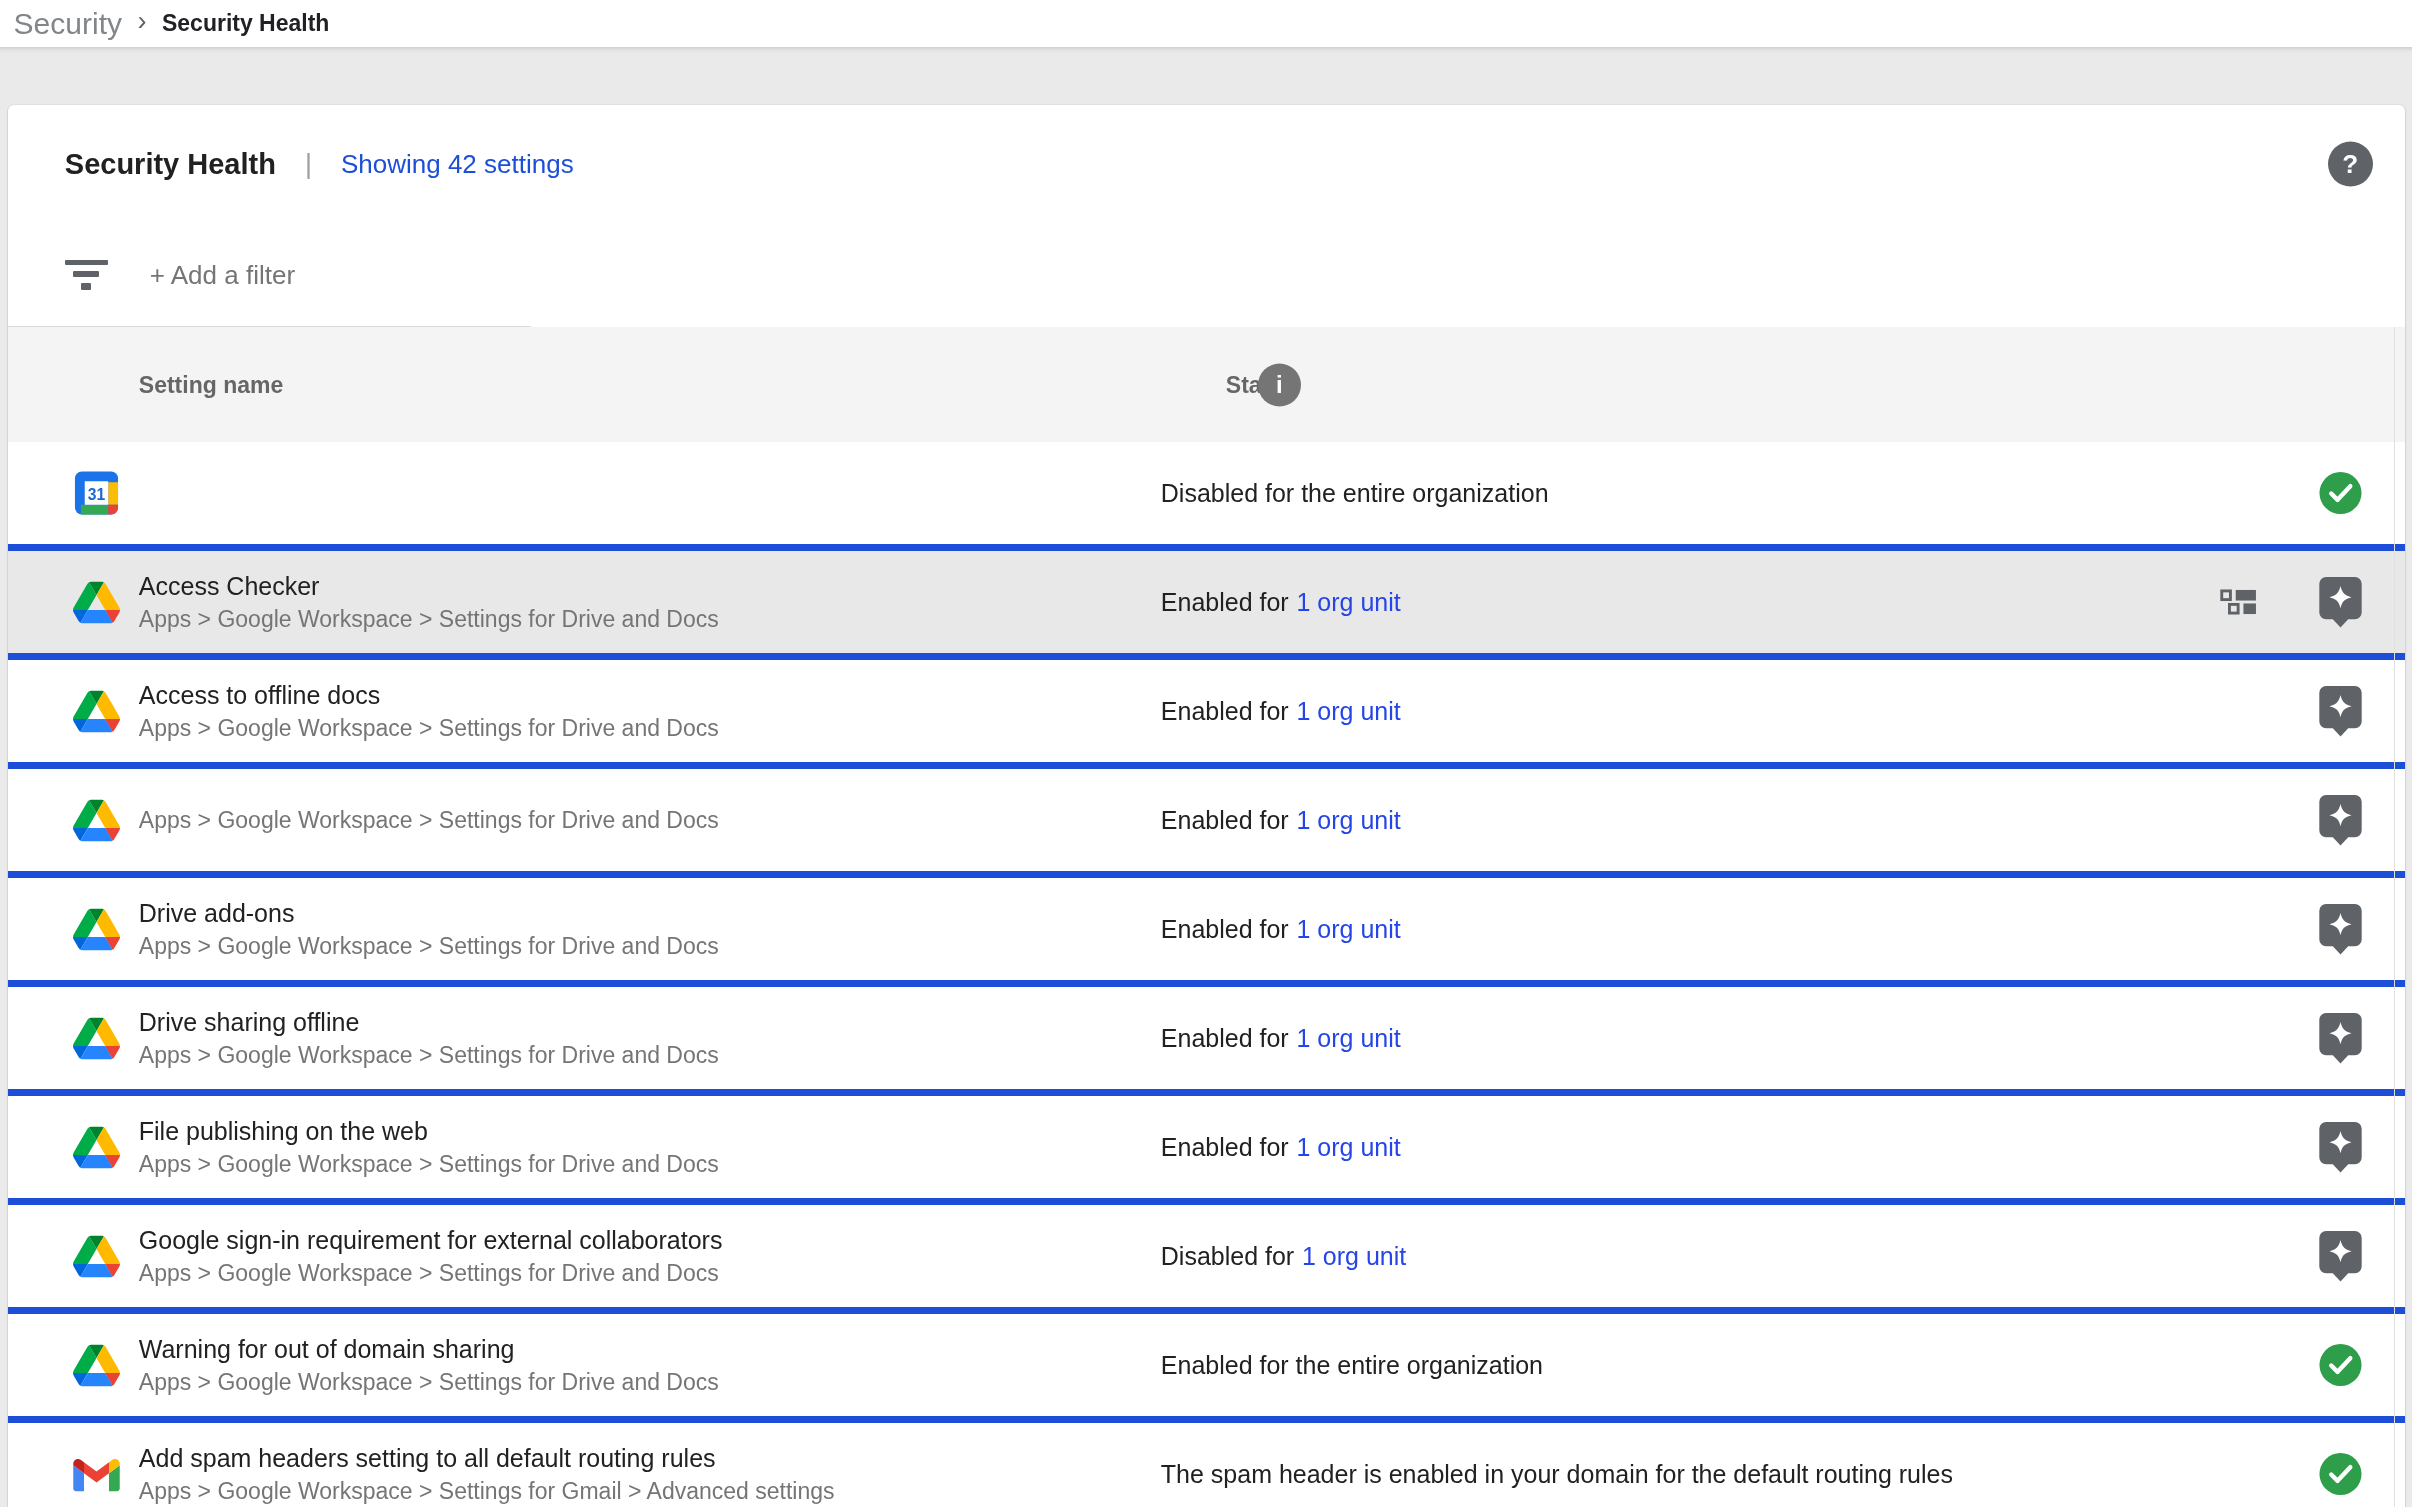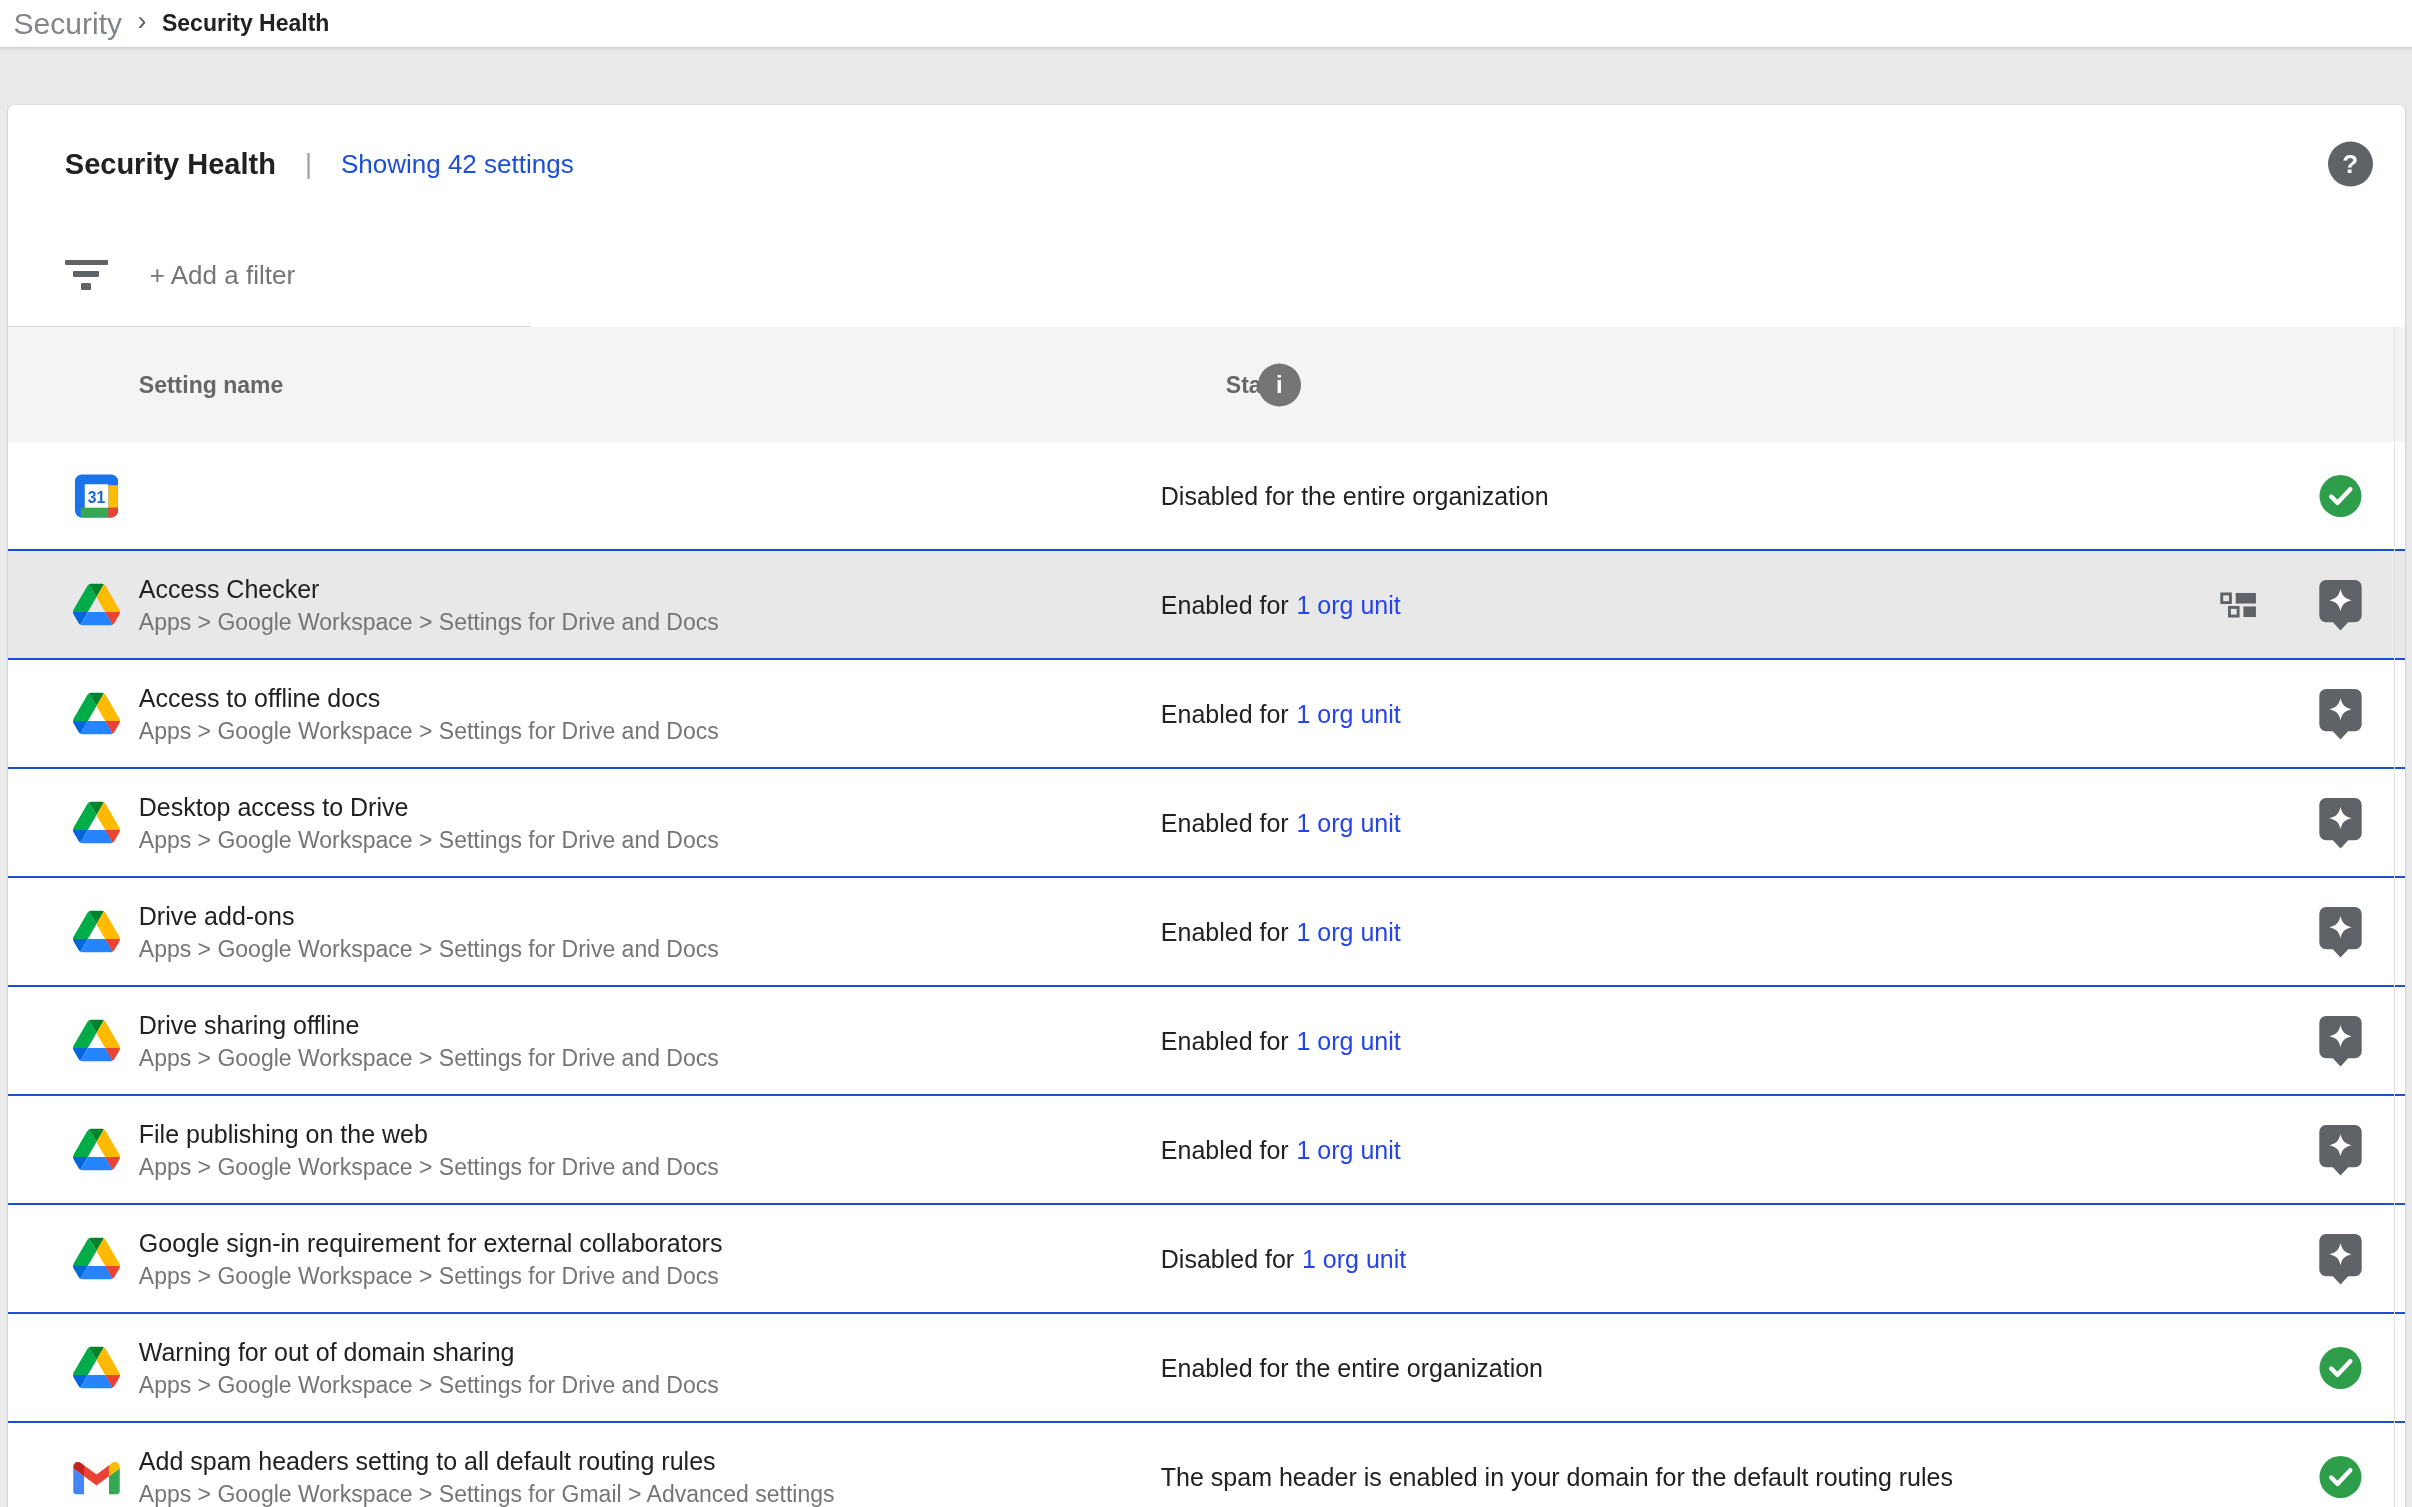--- a/index.html
+++ b/index.html
@@ -45,21 +45,21 @@
   .table-header { position:relative; height:115px; background:var(--header-row-bg,#f4f4f4); }
   .col-label { position:absolute; top:50%; transform:translateY(-50%);
     font-size:23px; font-weight:700; color:#666; }
   .col-setting { left:131px; }
   .col-status { left:1182px;margin-left:36px; }
   .info-circle { position:absolute; left:1250px; top:50%; transform:translateY(-50%);
     width:43px; height:43px; border-radius:50%; background:#757575; color:#fff;
     display:flex; align-items:center; justify-content:center; font-size:24px; font-weight:700; cursor:pointer; }
 
   
-  .row { position:relative; height:109px; background:#fff; border-bottom:2px solid #1d4ed8; cursor:pointer; }
+  .row { position:relative; height:109px; background:#fff; border-bottom:7px solid #1d4ed8; cursor:pointer; }
   .row.highlighted { background:var(--highlight-row,#e8e8e8); }
   .app-icon { position:absolute; left:65px; top:50%; transform:translateY(-50%);
     width:47px; height:47px; display:flex; align-items:center; justify-content:center; }
   .row-text { position:absolute; left:131px; top:50%; transform:translateY(-50%); }
   .row-title { font-size:25px; color:#212121; line-height:33px; }
   .row-path  { font-size:23px; color:#757575; line-height:32px; }
   .row-status { position:absolute; left:1153px; top:50%; transform:translateY(-50%);
     font-size:25px; color:#212121; white-space:nowrap; }
   .status-link { color:var(--link-blue,#2545e8); margin-left:7.8px; text-decoration:none; cursor:pointer; }
   .row-trailing { position:absolute; right:42px; top:50%; transform:translateY(-50%);
@@ -199,21 +199,20 @@
         <path d="m6.6 66.85 3.85 6.65c.8 1.4 1.95 2.5 3.3 3.3l13.75-23.8h-27.5c0 1.55.4 3.1 1.2 4.5z" fill="#0066da"></path>
         <path d="m43.65 25-13.75-23.8c-1.35.8-2.5 1.9-3.3 3.3l-25.4 44a9.06 9.06 0 0 0-1.2 4.5h27.5z" fill="#00ac47"></path>
         <path d="m73.55 76.8c1.35-.8 2.5-1.9 3.3-3.3l1.6-2.75 7.65-13.25c.8-1.4 1.2-2.95 1.2-4.5h-27.502l5.852 11.5z" fill="#ea4335"></path>
         <path d="m43.65 25 13.75-23.8c-1.35-.8-2.9-1.2-4.5-1.2h-18.5c-1.6 0-3.15.45-4.5 1.2z" fill="#00832d"></path>
         <path d="m59.8 53h-32.3l-13.75 23.8c1.35.8 2.9 1.2 4.5 1.2h50.8c1.6 0 3.15-.45 4.5-1.2z" fill="#2684fc"></path>
         <path d="m73.4 26.5-12.7-22c-.8-1.4-1.95-2.5-3.3-3.3l-13.75 23.8 16.15 28h27.45c0-1.55-.4-3.1-1.2-4.5z" fill="#ffba00"></path>
       </svg>
 
     </div>
     <div class="row-text">
-      <div class="row-title">Desktop access to Drive</div>
       <div class="row-path">Apps &gt; Google Workspace &gt; Settings for Drive and Docs</div>
     </div>
     <div class="row-status">
       <span>Enabled for</span><a class="status-link">1 org unit</a>
     </div>
     <div class="row-trailing">
 
       <svg width="45" height="52" viewBox="0 0 46 54">
         <path d="M8 1h30a7 7 0 0 1 7 7v30a7 7 0 0 1-7 7H31l-8 8.5-8-8.5H8a7 7 0 0 1-7-7V8a7 7 0 0 1 7-7z" fill="#5f6368"></path>
         <path d="M23 10.5c1.5 7 4.4 9.9 11.5 11.5-7.1 1.6-10 4.5-11.5 11.5-1.5-7-4.4-9.9-11.5-11.5 7.1-1.6 10-4.5 11.5-11.5z" fill="#fff"></path>

